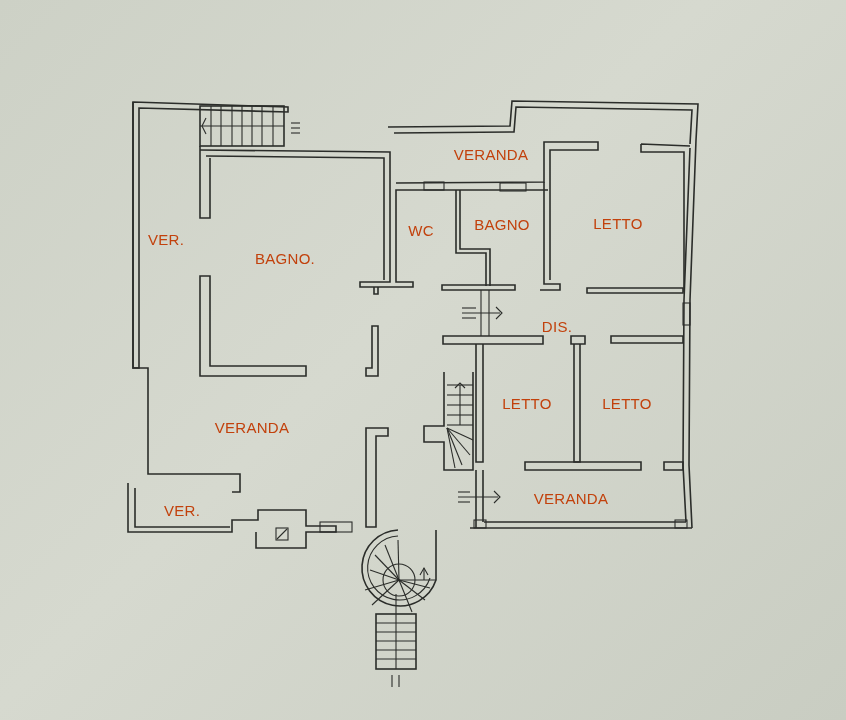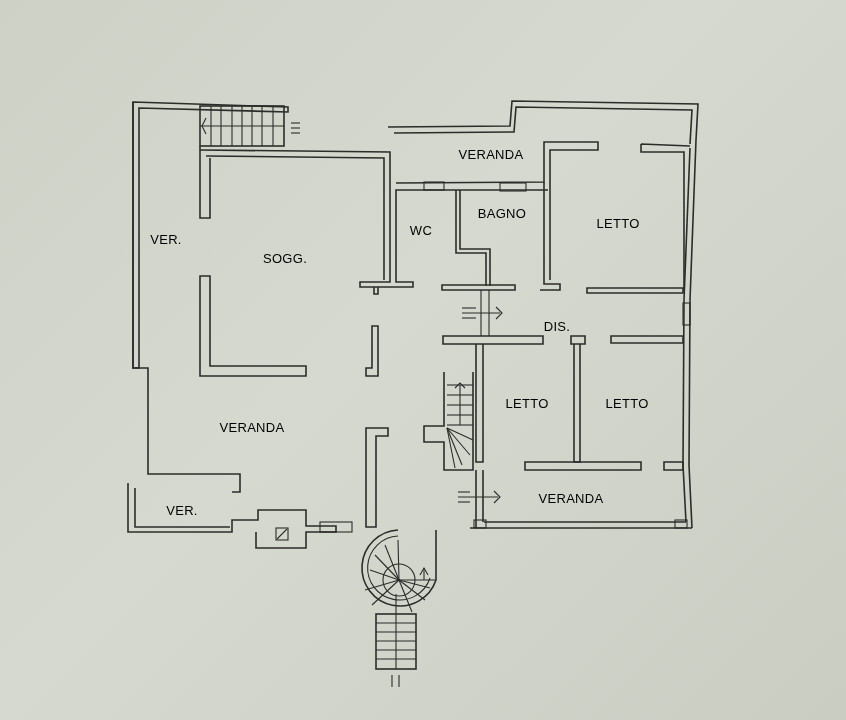--- a/index.html
+++ b/index.html
@@ -5,21 +5,21 @@
   html, body { margin:0; padding:0; }
   body {
     width:846px; height:720px; overflow:hidden;
     background: linear-gradient(135deg, #cdd1c6 0%, #d6d9cf 45%, #c9cdc2 100%);
     font-family: "Liberation Sans", sans-serif;
   }
   #plan { position:absolute; left:0; top:0; width:846px; height:720px; }
   .wall { fill:none; stroke:#2b2d2a; stroke-width:1.6; stroke-linejoin:miter; }
   .thin { fill:none; stroke:#2b2d2a; stroke-width:1.1; }
   .label {
-    position:absolute; font-size:13px; color:#000000; letter-spacing:0.3px;
+    position:absolute; font-size:15px; color:#c2410c; letter-spacing:0.3px;
     white-space:nowrap; transform:translate(-50%,-50%);
   }
 </style>
 </head>
 <body>
 
 <svg id="plan" viewBox="0 0 846 720" xmlns="http://www.w3.org/2000/svg">
 
   <g>
     <path class="wall" d="M133 102 L288 107 L288 112 L139 108 L139 368 L133 368 Z"></path>
@@ -154,22 +154,22 @@
       <line x1="376" y1="659" x2="416" y2="659"></line>
       <line x1="396" y1="594" x2="396" y2="669"></line>
     </g>
     <line class="thin" x1="392" y1="675" x2="392" y2="687"></line>
     <line class="thin" x1="399" y1="675" x2="399" y2="687"></line>
   </g>
 </svg>
 
 <div class="label" style="left:491px;top:154px">VERANDA</div>
 <div class="label" style="left:166px;top:239px">VER.</div>
-<div class="label" style="left:285px;top:258px">SOGG.</div>
+<div class="label" style="left:285px;top:258px">BAGNO.</div>
 <div class="label" style="left:421px;top:230px">WC</div>
-<div class="label" style="left:502px;top:213px">BAGNO</div>
+<div class="label" style="left:502px;top:224px">BAGNO</div>
 <div class="label" style="left:618px;top:223px">LETTO</div>
 <div class="label" style="left:557px;top:326px">DIS.</div>
 <div class="label" style="left:527px;top:403px">LETTO</div>
 <div class="label" style="left:627px;top:403px">LETTO</div>
 <div class="label" style="left:252px;top:427px">VERANDA</div>
 <div class="label" style="left:571px;top:498px">VERANDA</div>
 <div class="label" style="left:182px;top:510px">VER.</div>
 
 </body></html>

